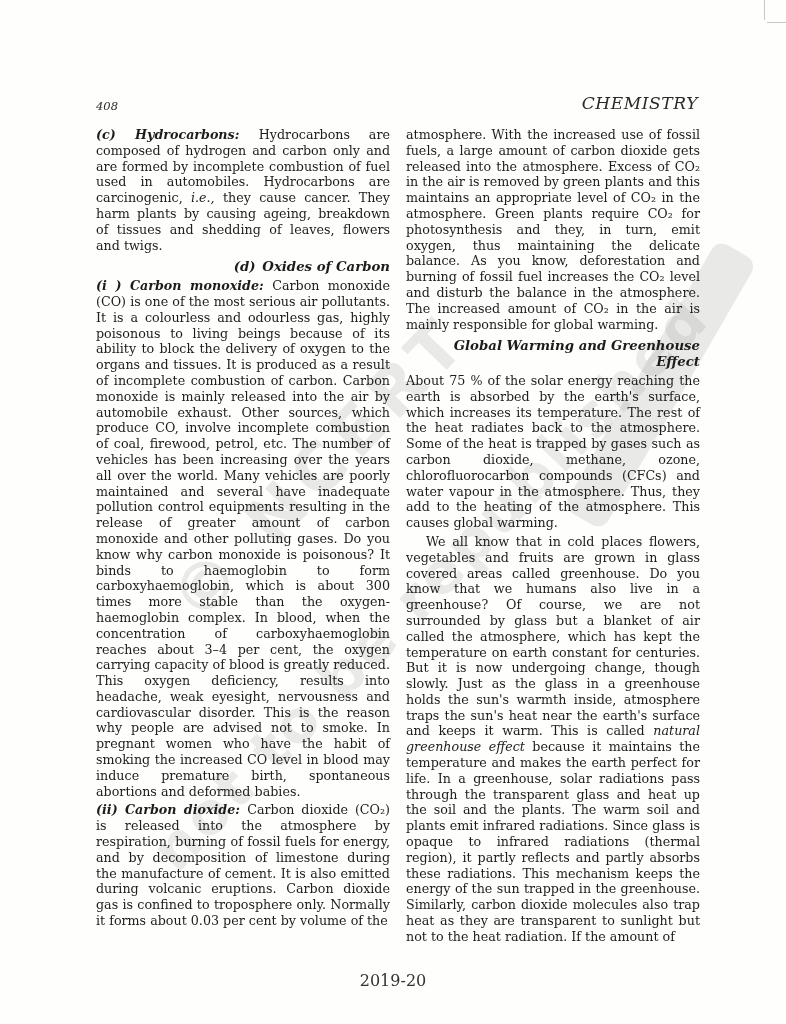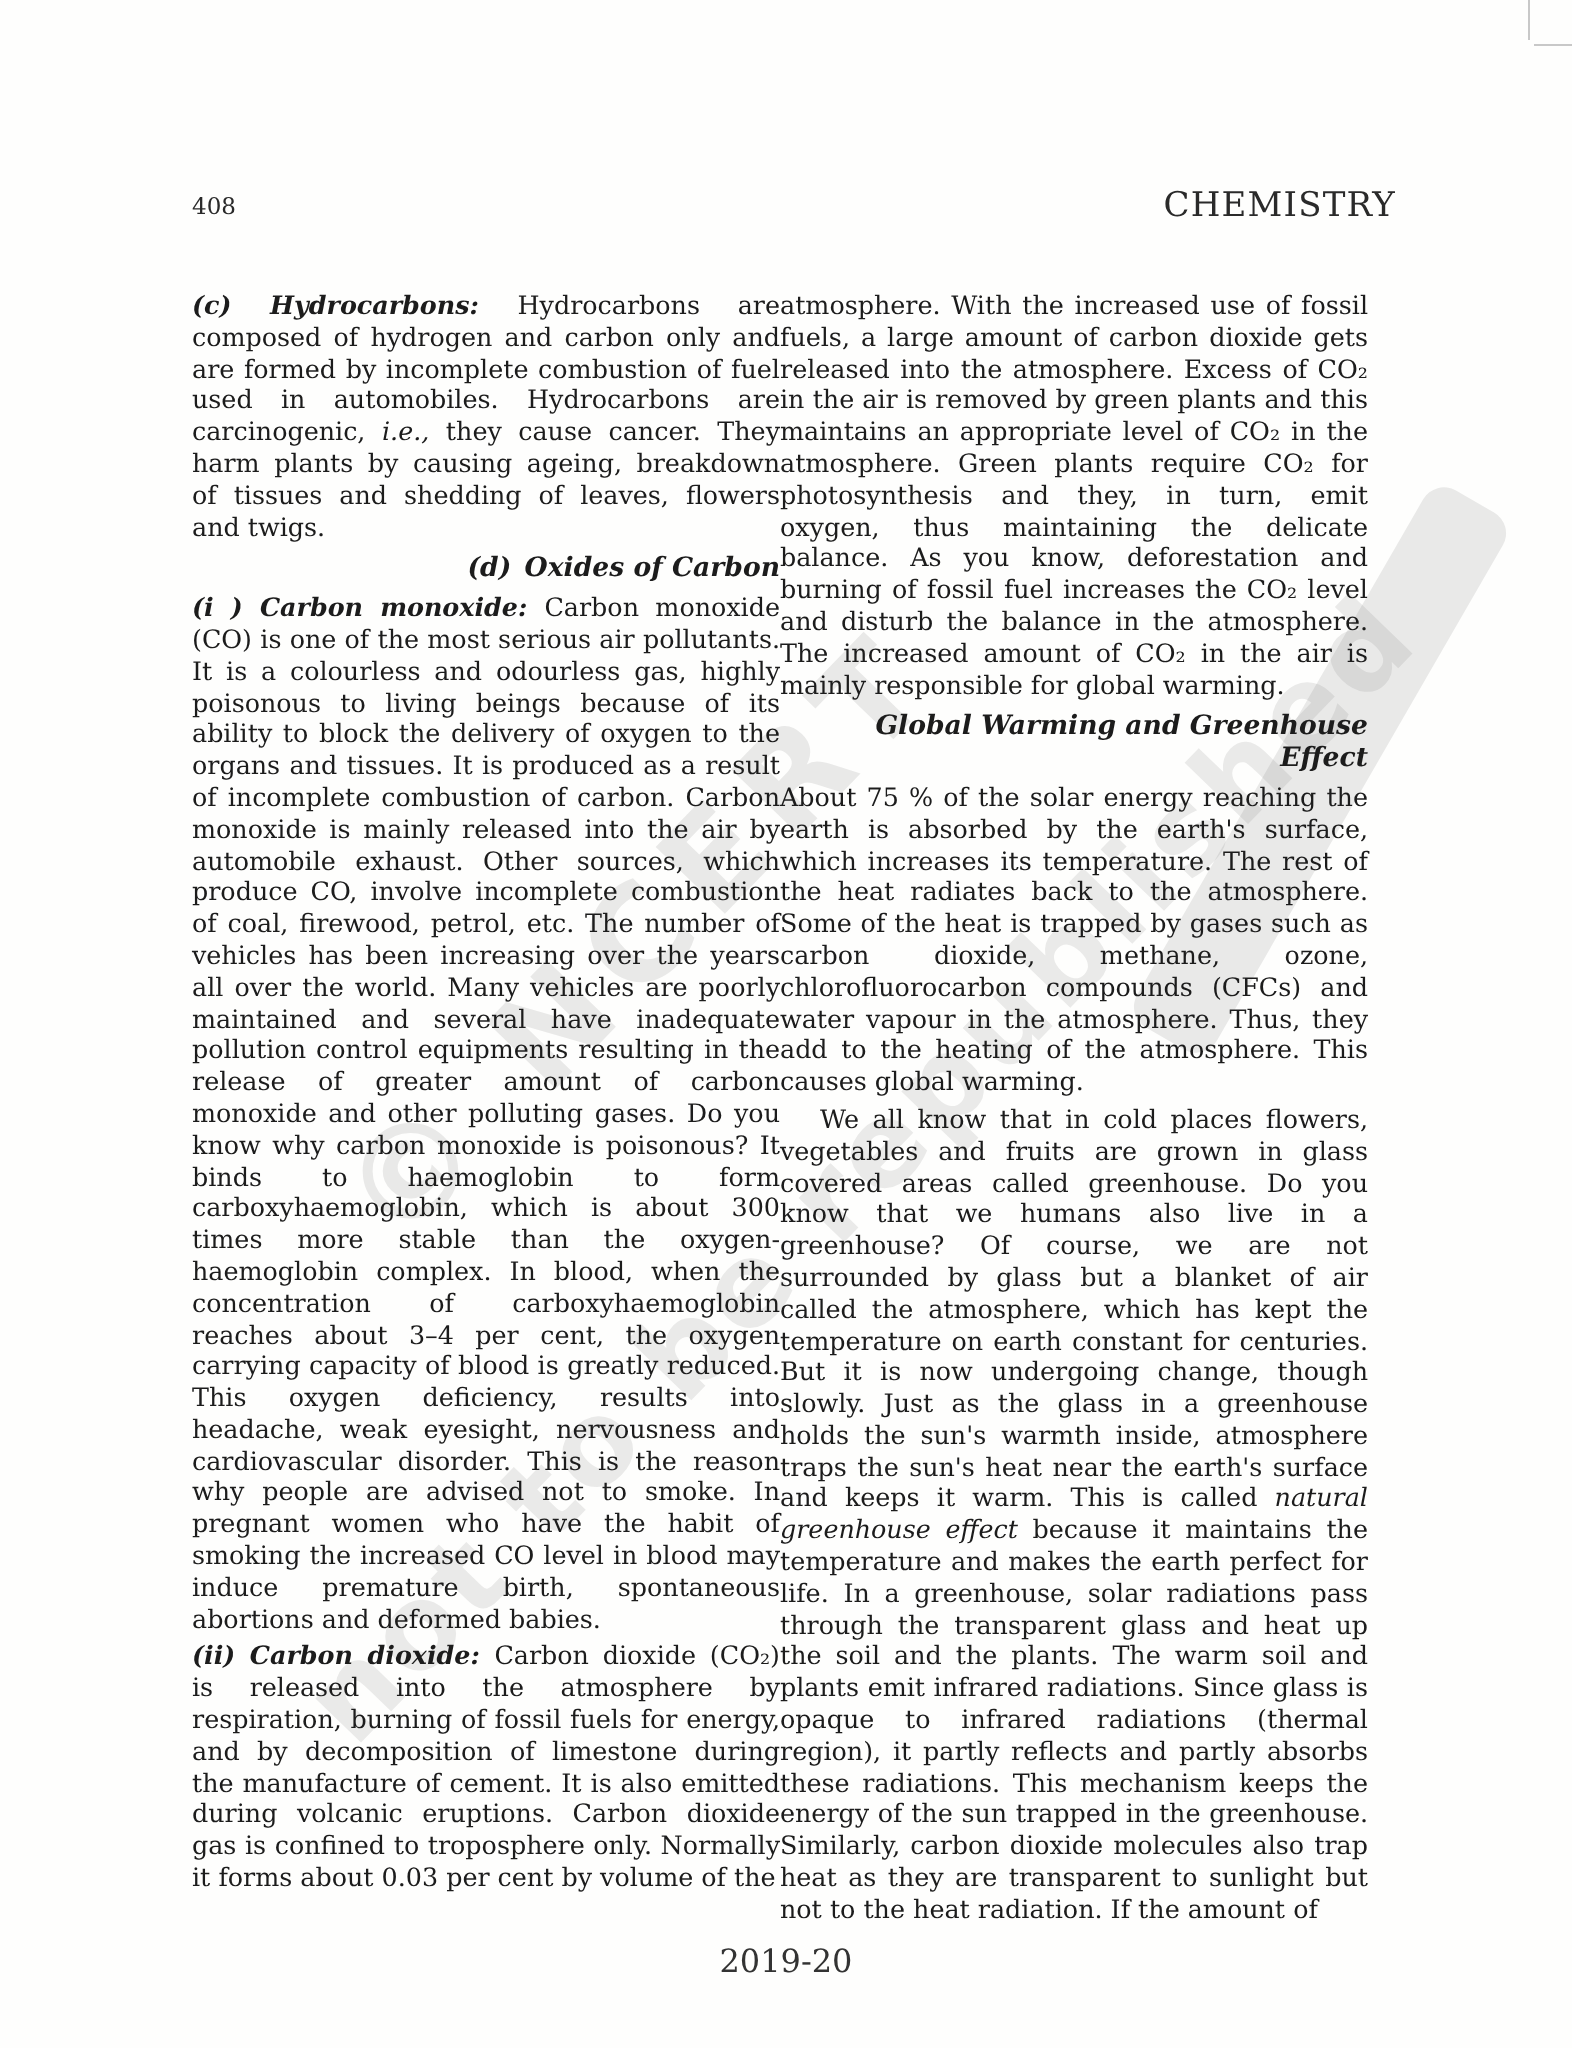--- a/index.html
+++ b/index.html
@@ -34,27 +34,27 @@
     background:rgba(185,185,185,0.30);
     border-radius:12px;
     transform:rotate(-60deg);
   }
   .corner-v{position:absolute;left:764px;top:0;width:1px;height:20px;background:#c8c8c8;}
   .corner-h{position:absolute;left:767px;top:22px;width:19px;height:1px;background:#c8c8c8;}
 
   
   .header{
     position:absolute;z-index:1;top:93px;left:96px;width:602px;
-    display:flex;justify-content:space-between;align-items:center;
-    font-size:11.5px;color:#2a2a2a;
+    display:flex;justify-content:space-between;align-items:flex-end;
+    font-size:11.5px;color:#2a2a2a;font-style:italic;
   }
   .book-title{letter-spacing:0.6px;font-size:17px;}
   .columns{
     position:absolute;z-index:1;top:127px;left:96px;width:604px;
-    display:flex;margin-top:18px;
+    display:flex;gap:16px;
   }
   .col{
     width:294px;
     text-align:justify;
     font-size:12.7px;
     line-height:15.8px;
   }
   .block-para{margin:0 0 3px 0;}
   .block-heading{
     font-weight:700;font-style:italic;

